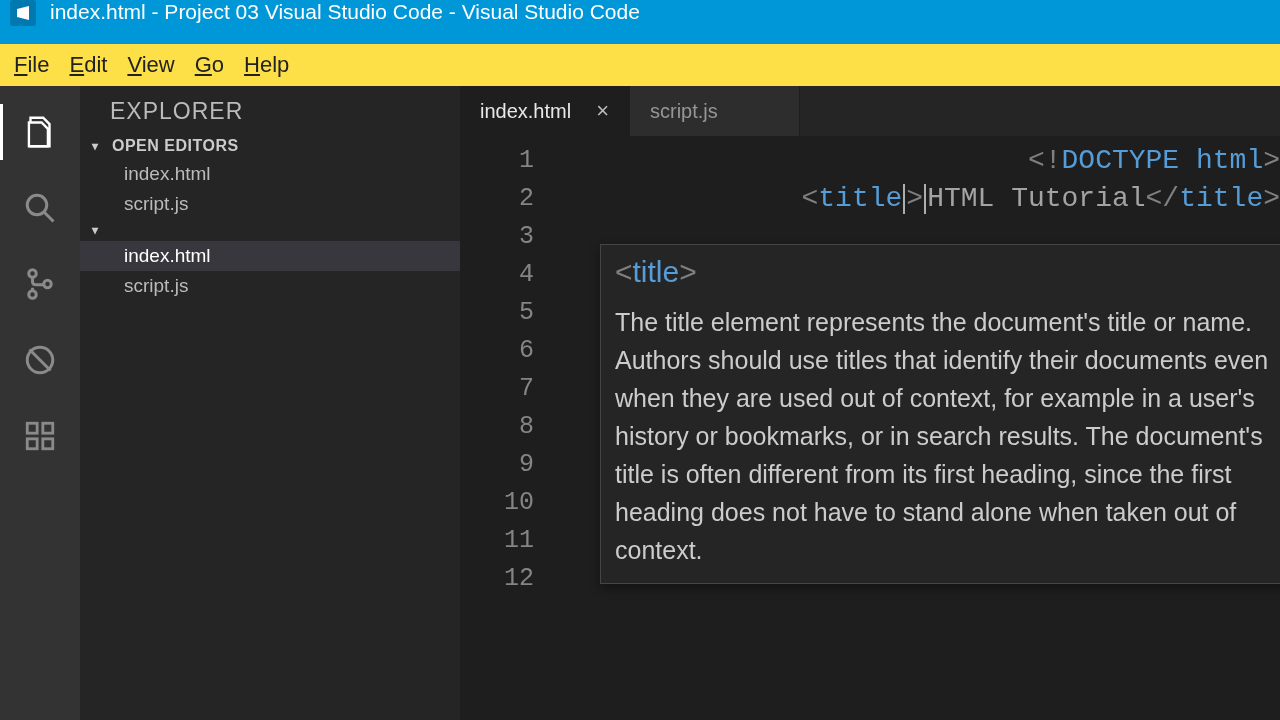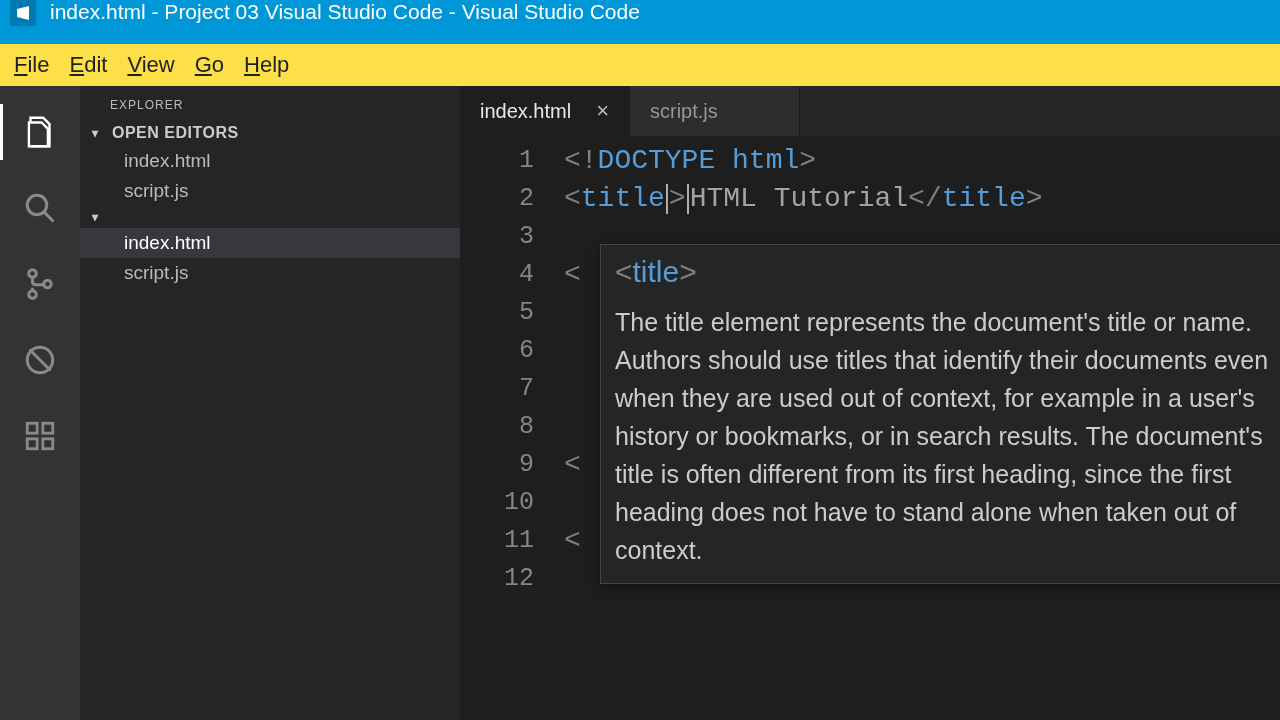--- a/index.html
+++ b/index.html
@@ -70,21 +70,21 @@
   }
   .sidebar {
     width: 380px;
     background: #252526;
     color: #bbbbbb;
     font-size: 19px;
     display:flex; flex-direction:column;
   }
   .sidebar .header {
     padding: 12px 20px 8px 30px;
-    font-size: 12px;
+    font-size: 23px;
     letter-spacing: 1px;
     color: #bbbbbb;
   }
   .sidebar .section-header {
     padding: 4px 6px 4px 12px;
     font-weight: bold;
     font-size: 16px;
     color: #cccccc;
     display:flex; align-items:center;
     letter-spacing: 0.5px;
@@ -147,21 +147,21 @@
     position:absolute; left:0; top:0; width:96px;
     text-align:right;
     padding: 6px 22px 0 0;
     color: #858585;
     font-size: 25px;
     line-height: 38px;
   }
   .code {
     position:absolute; left:104px; top:6px; right:0;
   }
-  .code .ln { height:38px; white-space: pre; }
+  .code .ln { height:38px; white-space: pre; text-align: right; }
   .tok-pun { color:#808080; }
   .tok-doctype { color:#569cd6; }
   .tok-tag { color:#569cd6; }
   .tok-text { color:#a3a3a3; }
   .cursor {
     display:inline-block; width:2px; height:30px;
     background:#aeafad; vertical-align:middle; margin:0 1px;
   }
   .hover-box {
     position:absolute;

